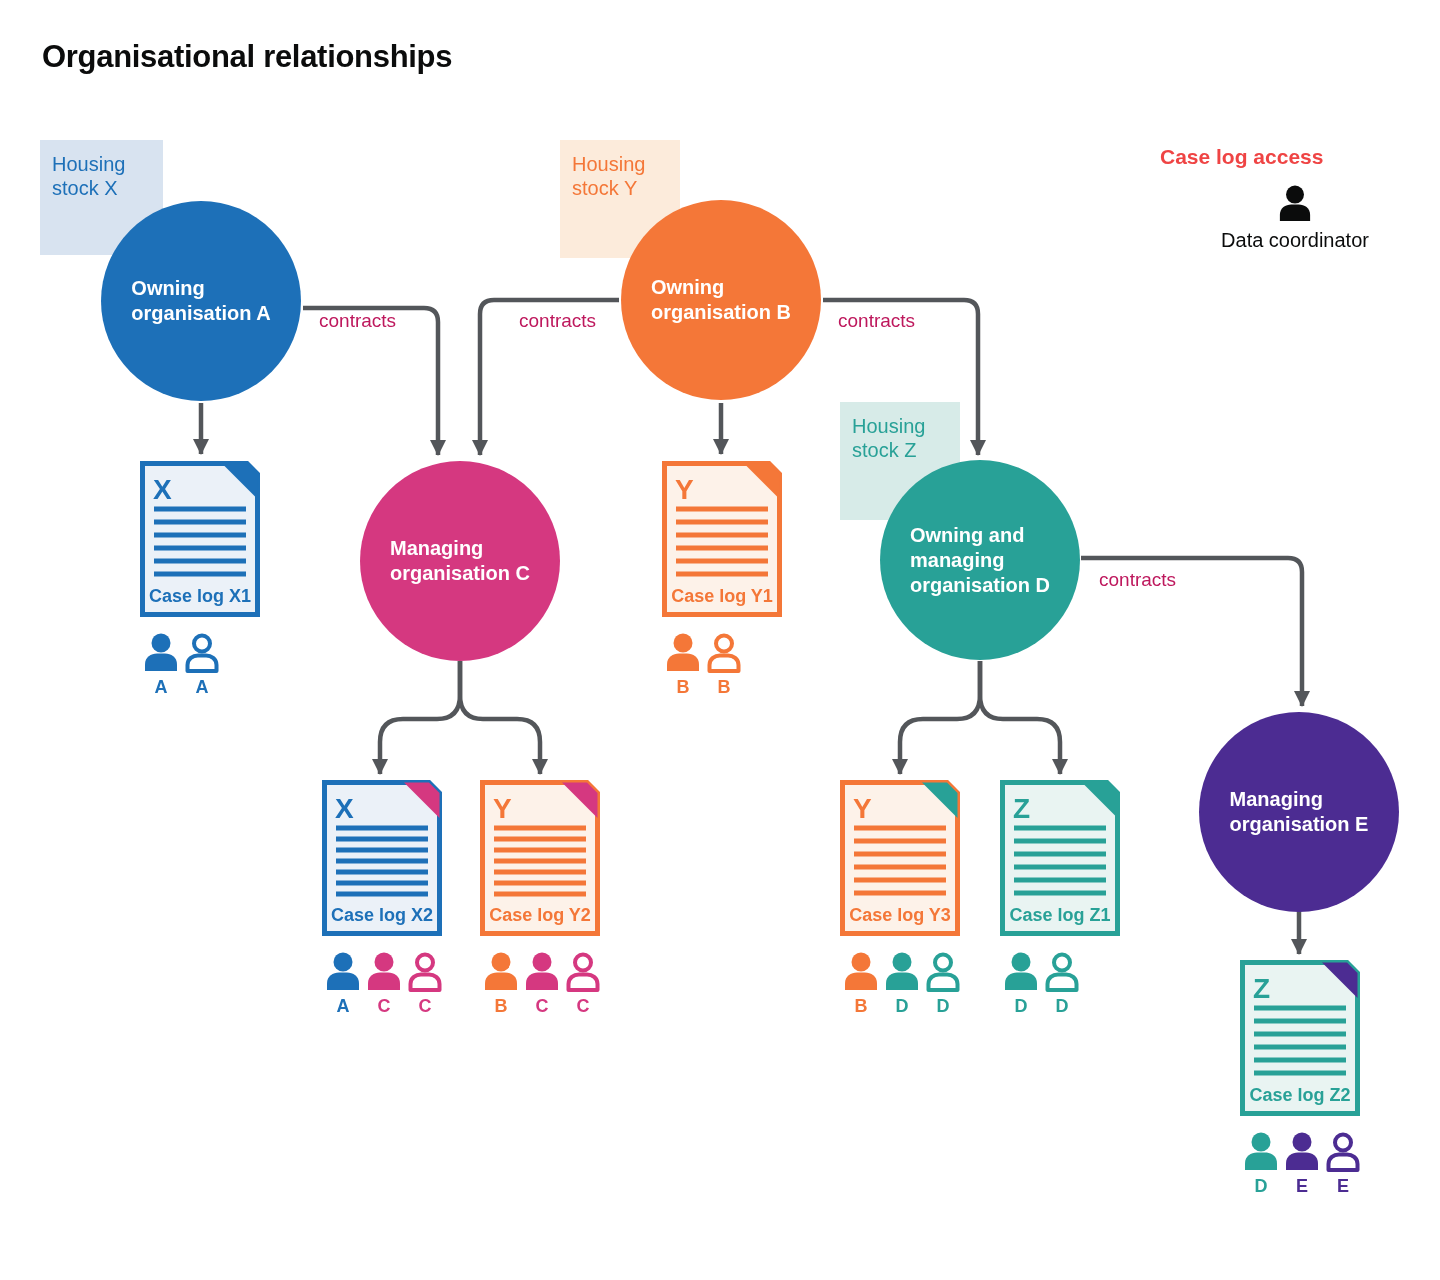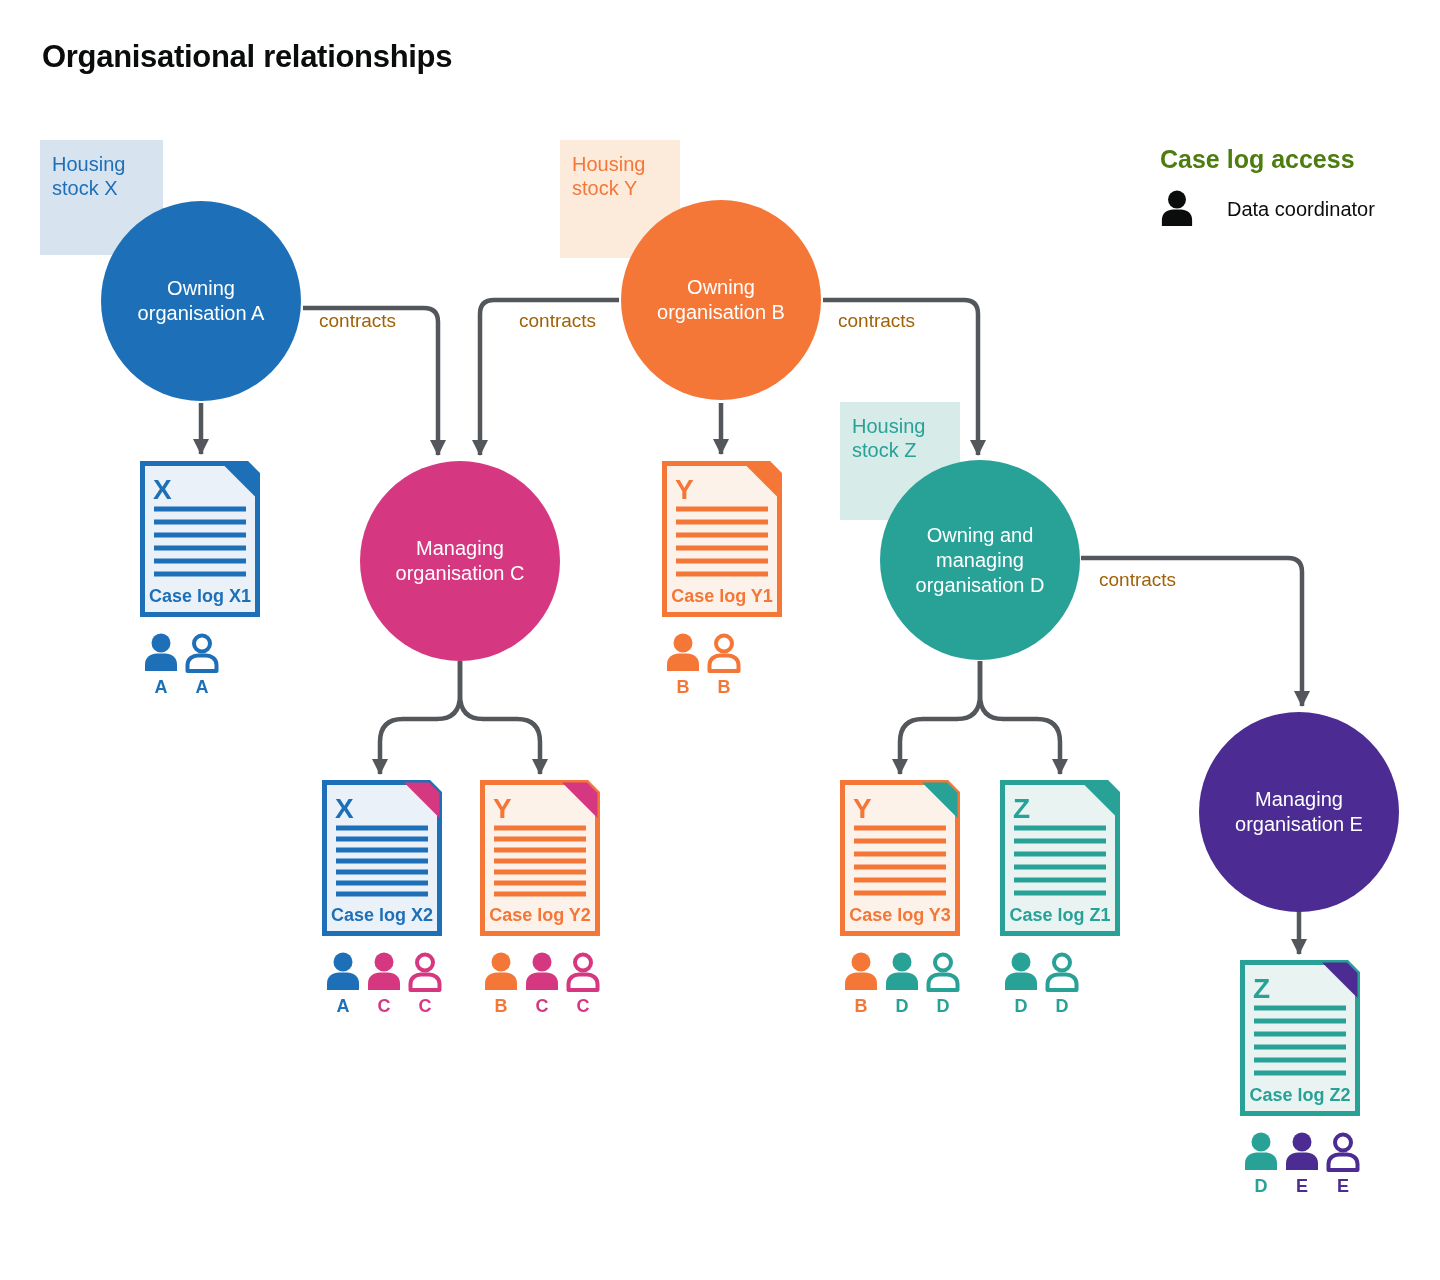--- a/index.html
+++ b/index.html
@@ -3,33 +3,33 @@
 <meta charset="utf-8">
 <style>
   html,body{margin:0;padding:0;background:#ffffff;font-family:"Liberation Sans",sans-serif;}
   #canvas{position:relative;width:1436px;height:1280px;background:#ffffff;overflow:hidden;}
   #title{position:absolute;left:42px;top:40px;margin:0;font-size:31px;line-height:1.1;
          font-weight:bold;color:#0b0c0c;letter-spacing:-0.3px;}
   .housing-box{position:absolute;z-index:1;font-weight:normal;font-size:20px;line-height:1.22;
          white-space:pre-line;padding:12px 12px;box-sizing:border-box;}
   #arrow-layer{position:absolute;left:0;top:0;z-index:2;pointer-events:none;}
   .org-circle{position:absolute;z-index:3;border-radius:50%;display:flex;align-items:center;
-         justify-content:center;text-align:center;color:#fff;font-weight:normal;font-size:20px;
+         justify-content:center;text-align:left;color:#fff;font-weight:bold;font-size:20px;
          line-height:1.25;white-space:pre-line;}
-  .contract-label{position:absolute;z-index:4;font-size:19px;color:#a16207;line-height:1;}
+  .contract-label{position:absolute;z-index:4;font-size:19px;color:#be185d;line-height:1;}
   .case-log{position:absolute;z-index:4;}
   .case-log svg{display:block;}
   .person-row{position:absolute;z-index:4;display:flex;gap:5px;}
   .person{display:flex;flex-direction:column;align-items:center;width:36px;}
   .person svg{display:block;}
   .person .letter{font-weight:bold;font-size:18px;margin-top:5px;line-height:1;}
   .legend{position:absolute;left:1160px;top:145px;width:270px;z-index:4;}
-  .legend-title{font-size:25px;font-weight:bold;color:#4d7c0f;margin-bottom:16px;}
-  .legend-item{display:flex;align-items:center;gap:33px;margin-bottom:13px;
-         font-size:20px;color:#0b0c0c;}
+  .legend-title{font-size:21px;font-weight:bold;color:#ef4444;margin-bottom:16px;}
+  .legend-item{display:flex;align-items:center;gap:6px;margin-bottom:13px;
+         font-size:20px;color:#0b0c0c;flex-direction:column;}
   .legend-icon{width:34px;display:flex;justify-content:center;}
   .legend-icon svg{display:block;}
 </style>
 </head>
 <body>
 
 <div id="canvas">
   <h1 id="title">Organisational relationships</h1>
 
   <svg id="arrow-layer" width="1440" height="1280">

